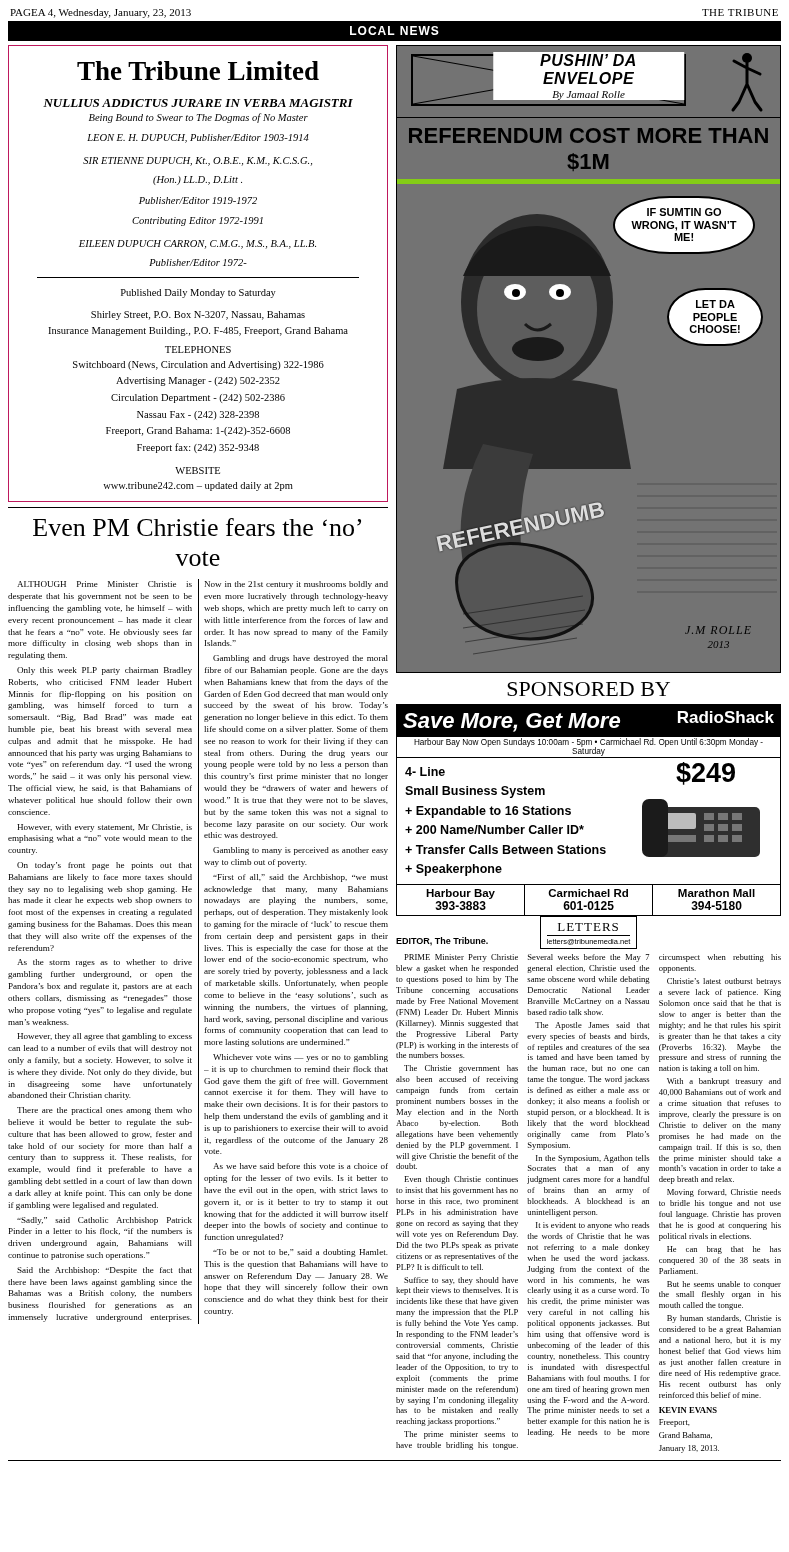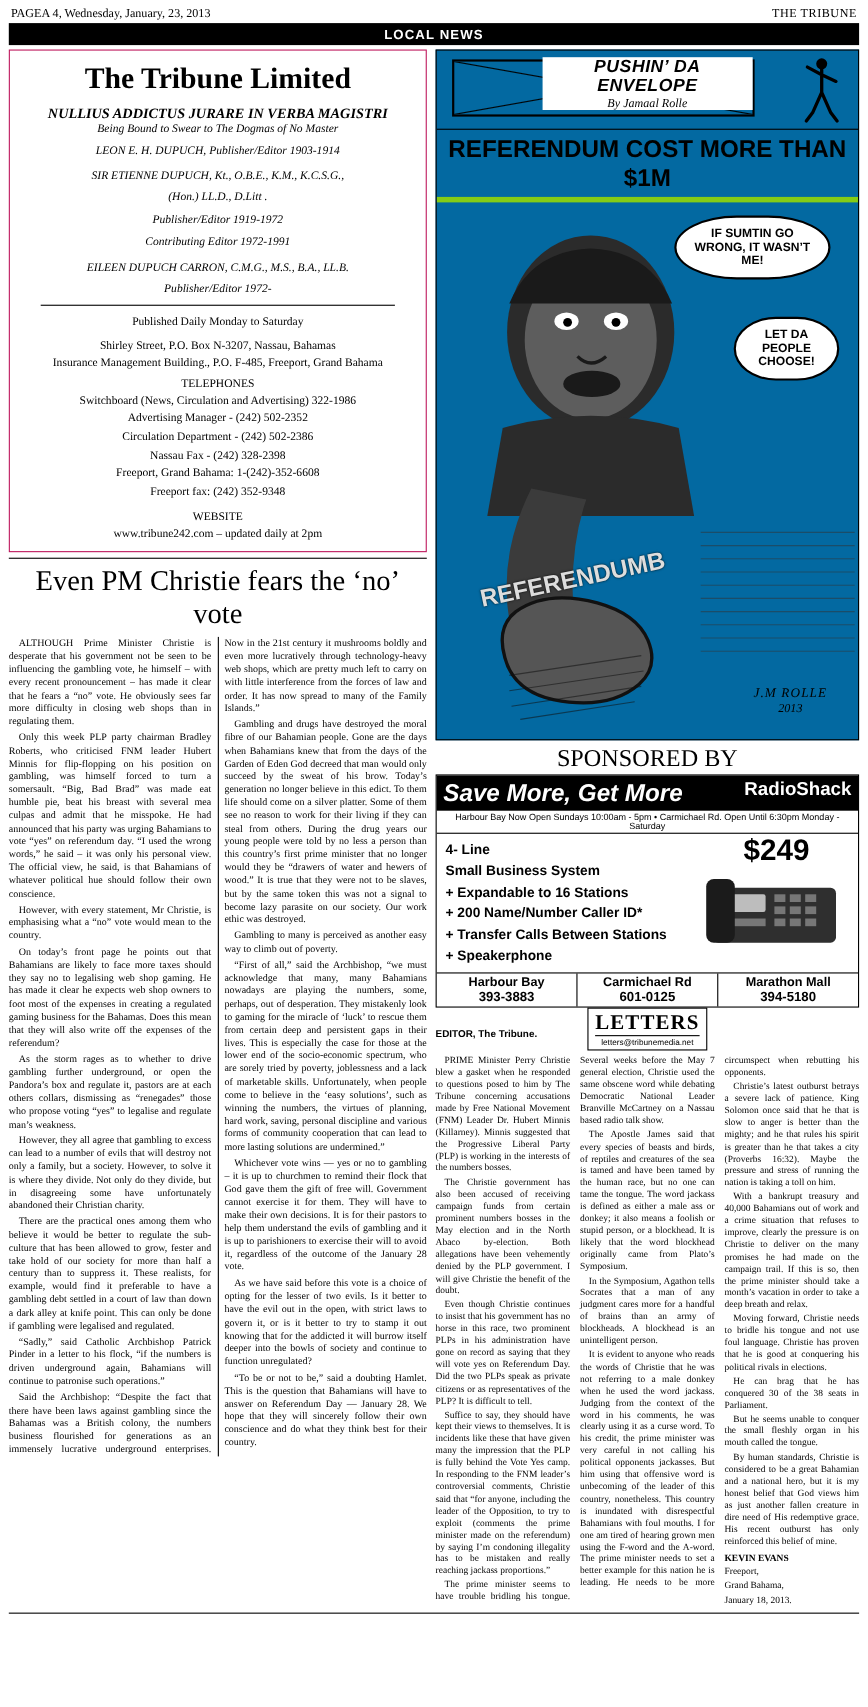--- a/index.html
+++ b/index.html
@@ -41,21 +41,21 @@
   .story-rule { border-top:1px solid #000; margin-top:5px; }
   .story-head { font-size:26px; text-align:center; margin:5px 0 6px 0;
     font-family:"Liberation Serif", serif; }
   .cols2 { column-count:2; column-gap:12px; column-rule:1px solid #000;
     font-size:9.1px; line-height:1.3; text-align:justify; hyphens:auto; }
   .cols2 p { margin:0 0 3px 0; text-indent:9px; }
   .cols2 p.first { text-indent:9px; }
 
   
   .cartoon { border:1px solid #000; position:relative; height:628px; overflow:hidden;
-    background:#0369a1; }
+    background:#737373; }
   .cart-head { border-bottom:1px solid #000; height:72px; position:relative; }
   .cart-head .banner { position:absolute; left:14px; top:8px; width:275px; height:52px;
     border:2px solid #000; }
   .cart-head .banner:before, .cart-head .banner:after {
     content:""; position:absolute; left:0; top:0; width:100%; height:100%;
   }
   .cart-head .banner:before { background:
      linear-gradient(to bottom right, transparent calc(50% - 1px), #000 50%, transparent calc(50% + 1px)); }
   .cart-head .banner:after { background:
      linear-gradient(to bottom left, transparent calc(50% - 1px), #000 50%, transparent calc(50% + 1px)); }
@@ -97,21 +97,21 @@
   .ad-store { flex:1; text-align:center; font-family:"Liberation Sans", sans-serif;
     font-weight:bold; font-size:11.5px; padding:2px 0; }
   .ad-store .ph { font-size:12px; }
   .ad-store + .ad-store { border-left:1px solid #000; }
 
   
   .refrain-head { font-size:33px; line-height:1.05; text-align:center; margin:8px 0 4px 0; }
   .letters-head-row { display:flex; align-items:flex-start; gap:6px; }
   .editor-lbl { font-family:"Liberation Sans", sans-serif; font-weight:bold; font-size:9px; }
   .letters-badge { border:1px solid #000; text-align:center; padding:2px 6px; }
-  .letters-badge .lw { font-family:"Liberation Serif", serif; font-size:19px; font-weight:bold;
+  .letters-badge .lw { font-family:"Liberation Serif", serif; font-size:13px; font-weight:normal;
     letter-spacing:1px; }
   .letters-badge .le { font-family:"Liberation Sans", sans-serif; font-size:7.5px;
     border-top:1px solid #000; padding-top:1px; }
   .cols3 { column-count:3; column-gap:9px; font-size:8.6px; line-height:1.27;
     text-align:justify; hyphens:auto; }
   .cols3 p { margin:0 0 2px 0; text-indent:8px; }
   .cols3 p.noind { text-indent:0; }
   .sign { text-align:left; }
   .bottom-sec { margin-top:6px; border-top:1px solid #000; padding-top:4px; }
 </style>

